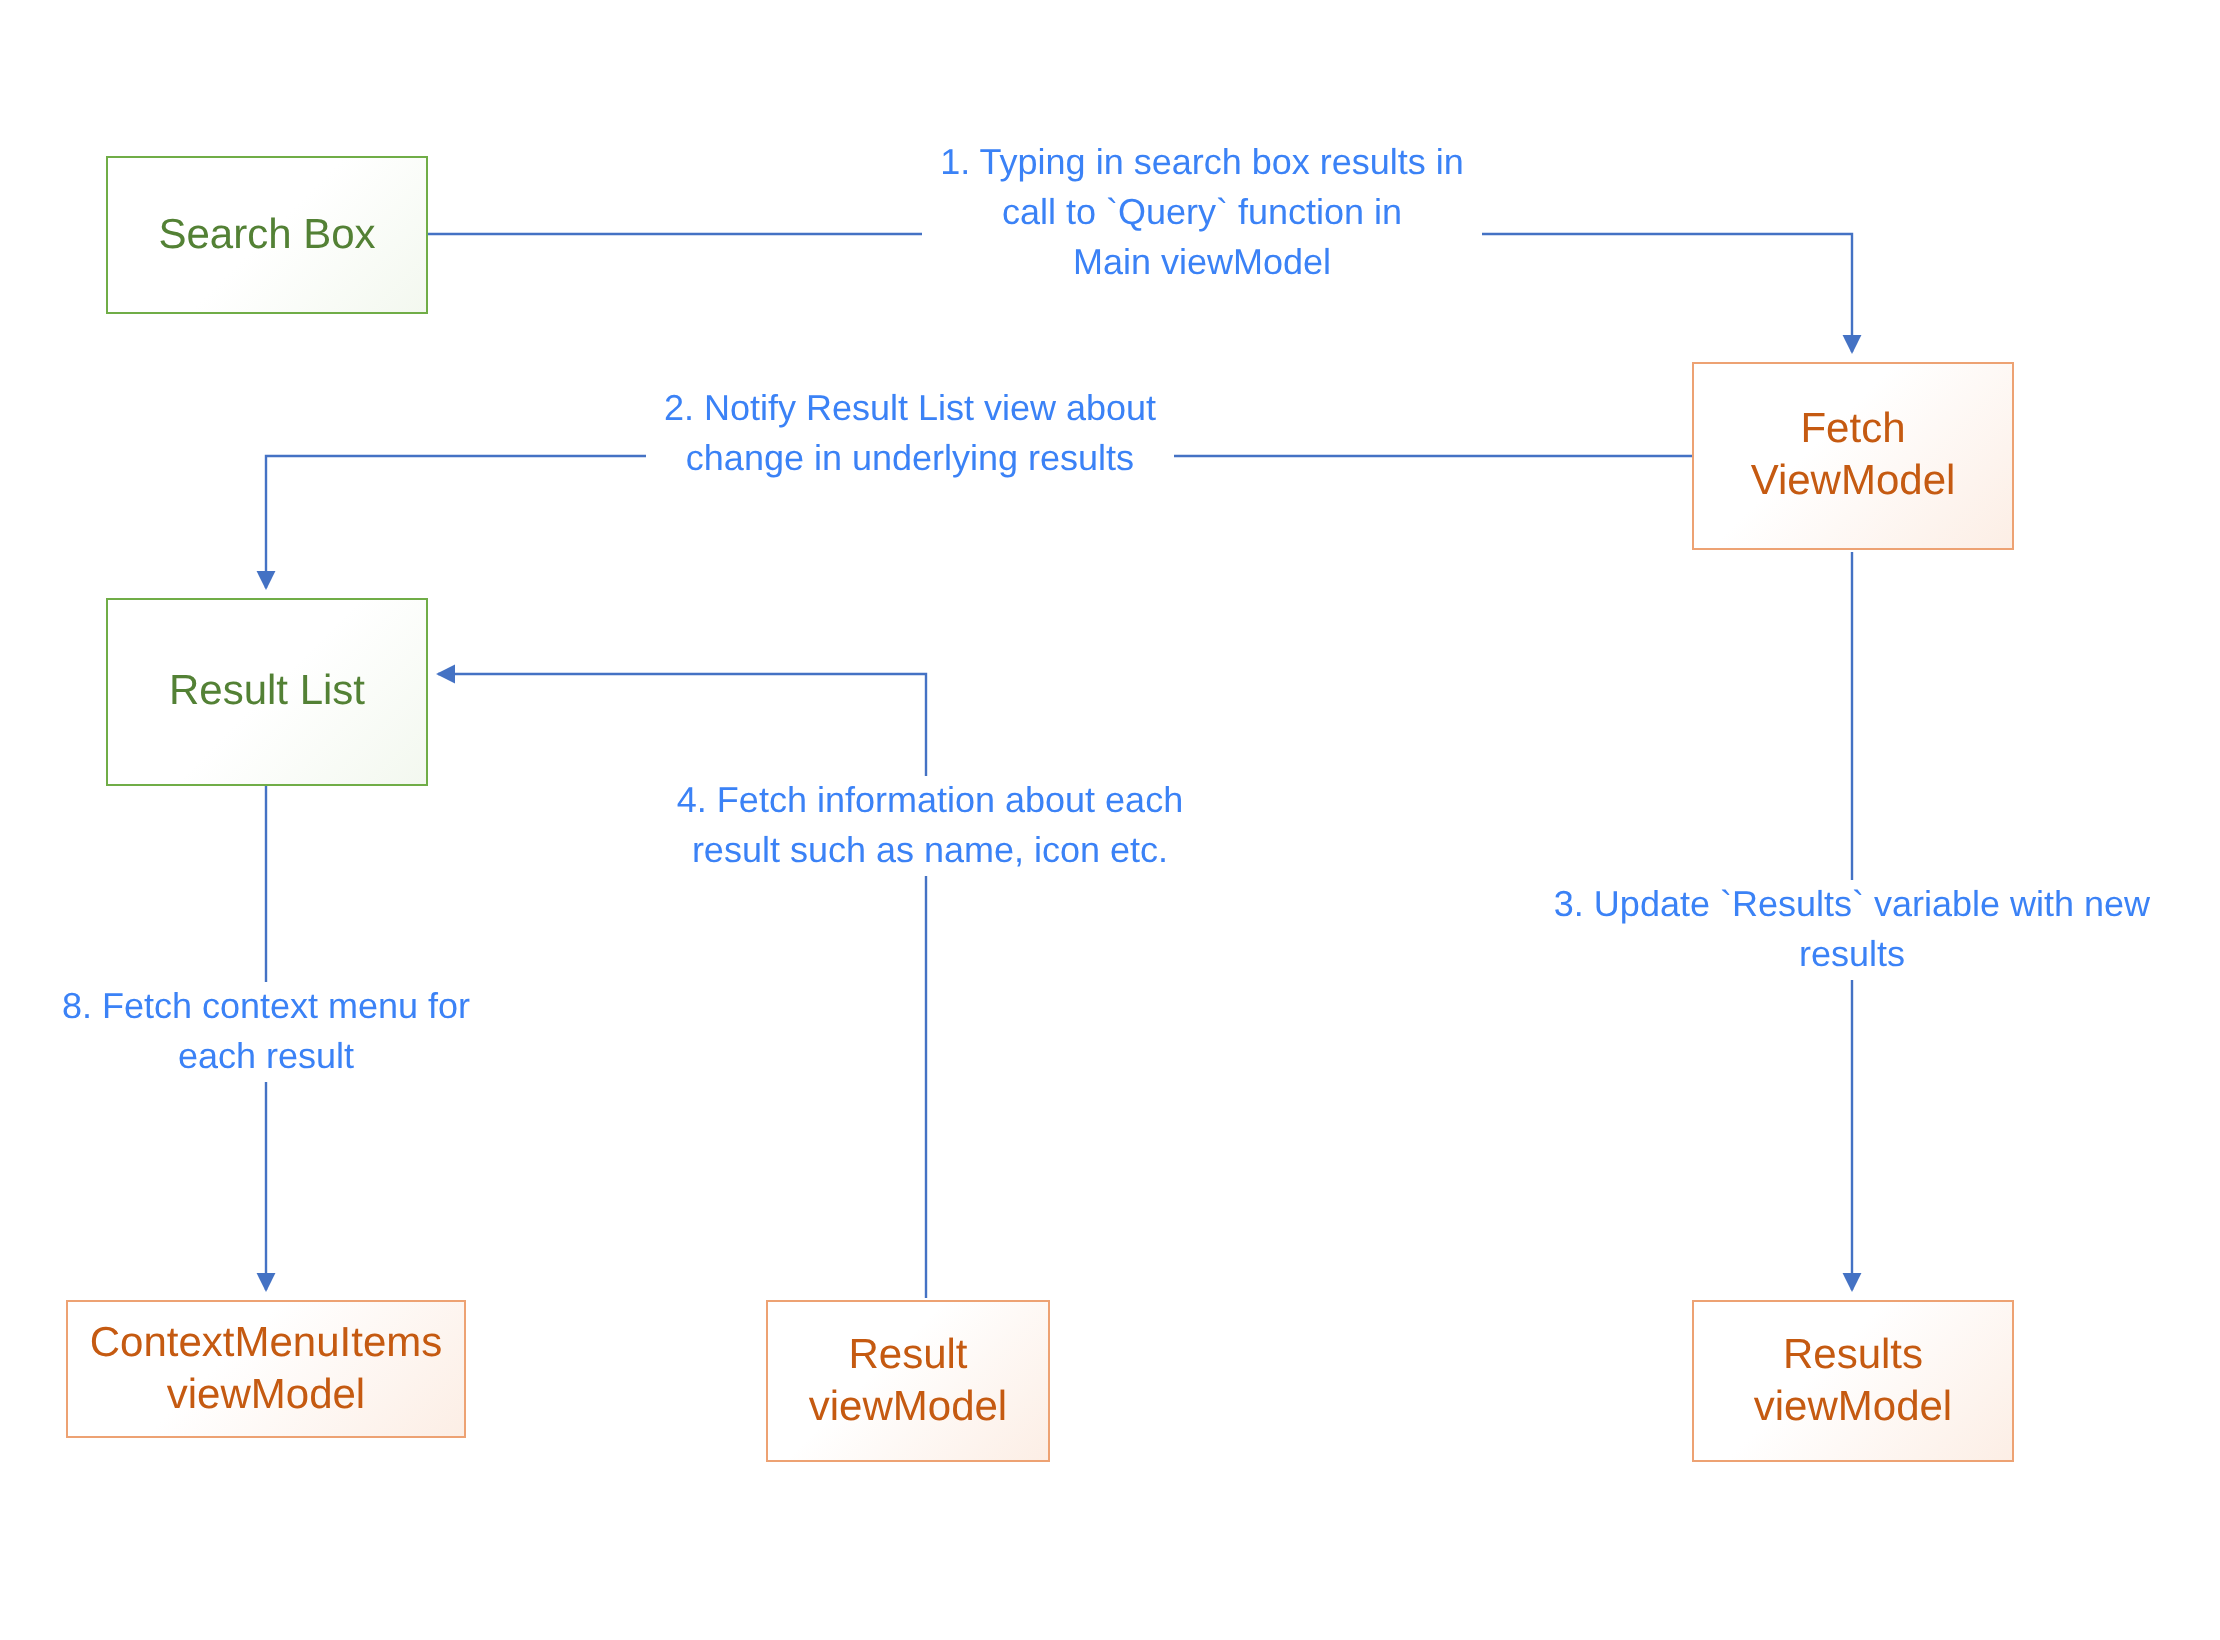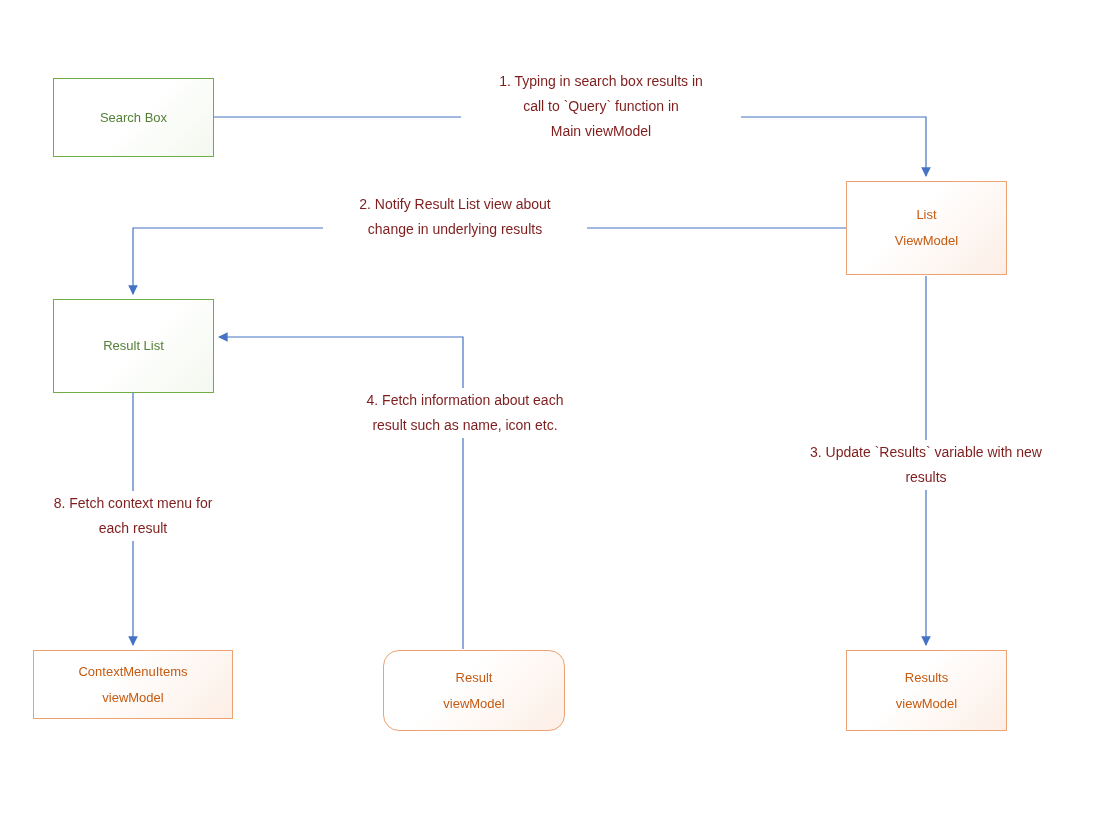--- a/index.html
+++ b/index.html
@@ -16,37 +16,37 @@
 
   svg.connectors {
     position: absolute;
     left: 0; top: 0;
     z-index: 1;
   }
 
   .annotation {
     position: absolute;
     z-index: 2;
-    color: #7f1d1d;
-    font-size: 14px;
+    color: #3b82f6;
+    font-size: 18px;
     line-height: 25px;
     text-align: center;
     white-space: pre-line;
     background: #ffffff;
   }
 
   .node {
     position: absolute;
     z-index: 3;
     display: flex;
     align-items: center;
     justify-content: center;
     text-align: center;
     white-space: pre-line;
-    font-size: 13px;
+    font-size: 21px;
     line-height: 26px;
     border: 1.5px solid;
   }
   .node.green {
     border-color: #70AD47;
     color: #538135;
     background: linear-gradient(135deg, #ffffff 50%, #f3f8ef 100%);
   }
   .node.orange {
     border-color: #EDA273;
@@ -88,27 +88,27 @@
 change in underlying results</div>
 
   <div class="annotation" style="left:325px; top:346px; width:280px;margin-top:42px;">4. Fetch information about each
 result such as name, icon etc.</div>
 
   <div class="annotation" style="left:28px; top:491px; width:210px;">8. Fetch context menu for
 each result</div>
 
   <div class="node green" style="left:53px; top:78px; width:161px; height:79px;">Search Box</div>
 
-  <div class="node orange" style="left:846px; top:181px; width:161px; height:94px;">List
+  <div class="node orange" style="left:846px; top:181px; width:161px; height:94px;">Fetch
 ViewModel</div>
 
   <div class="node green" style="left:53px; top:299px; width:161px; height:94px;">Result List</div>
 
   <div class="node orange" style="left:33px; top:650px; width:200px; height:69px;">ContextMenuItems
 viewModel</div>
 
-  <div class="node orange" style="left:383px; top:650px; width:182px; height:81px;border-radius:16px;">Result
+  <div class="node orange" style="left:383px; top:650px; width:142px; height:81px;">Result
 viewModel</div>
 
   <div class="node orange" style="left:846px; top:650px; width:161px; height:81px;">Results
 viewModel</div>
 
 </div>
 
 </body></html>

